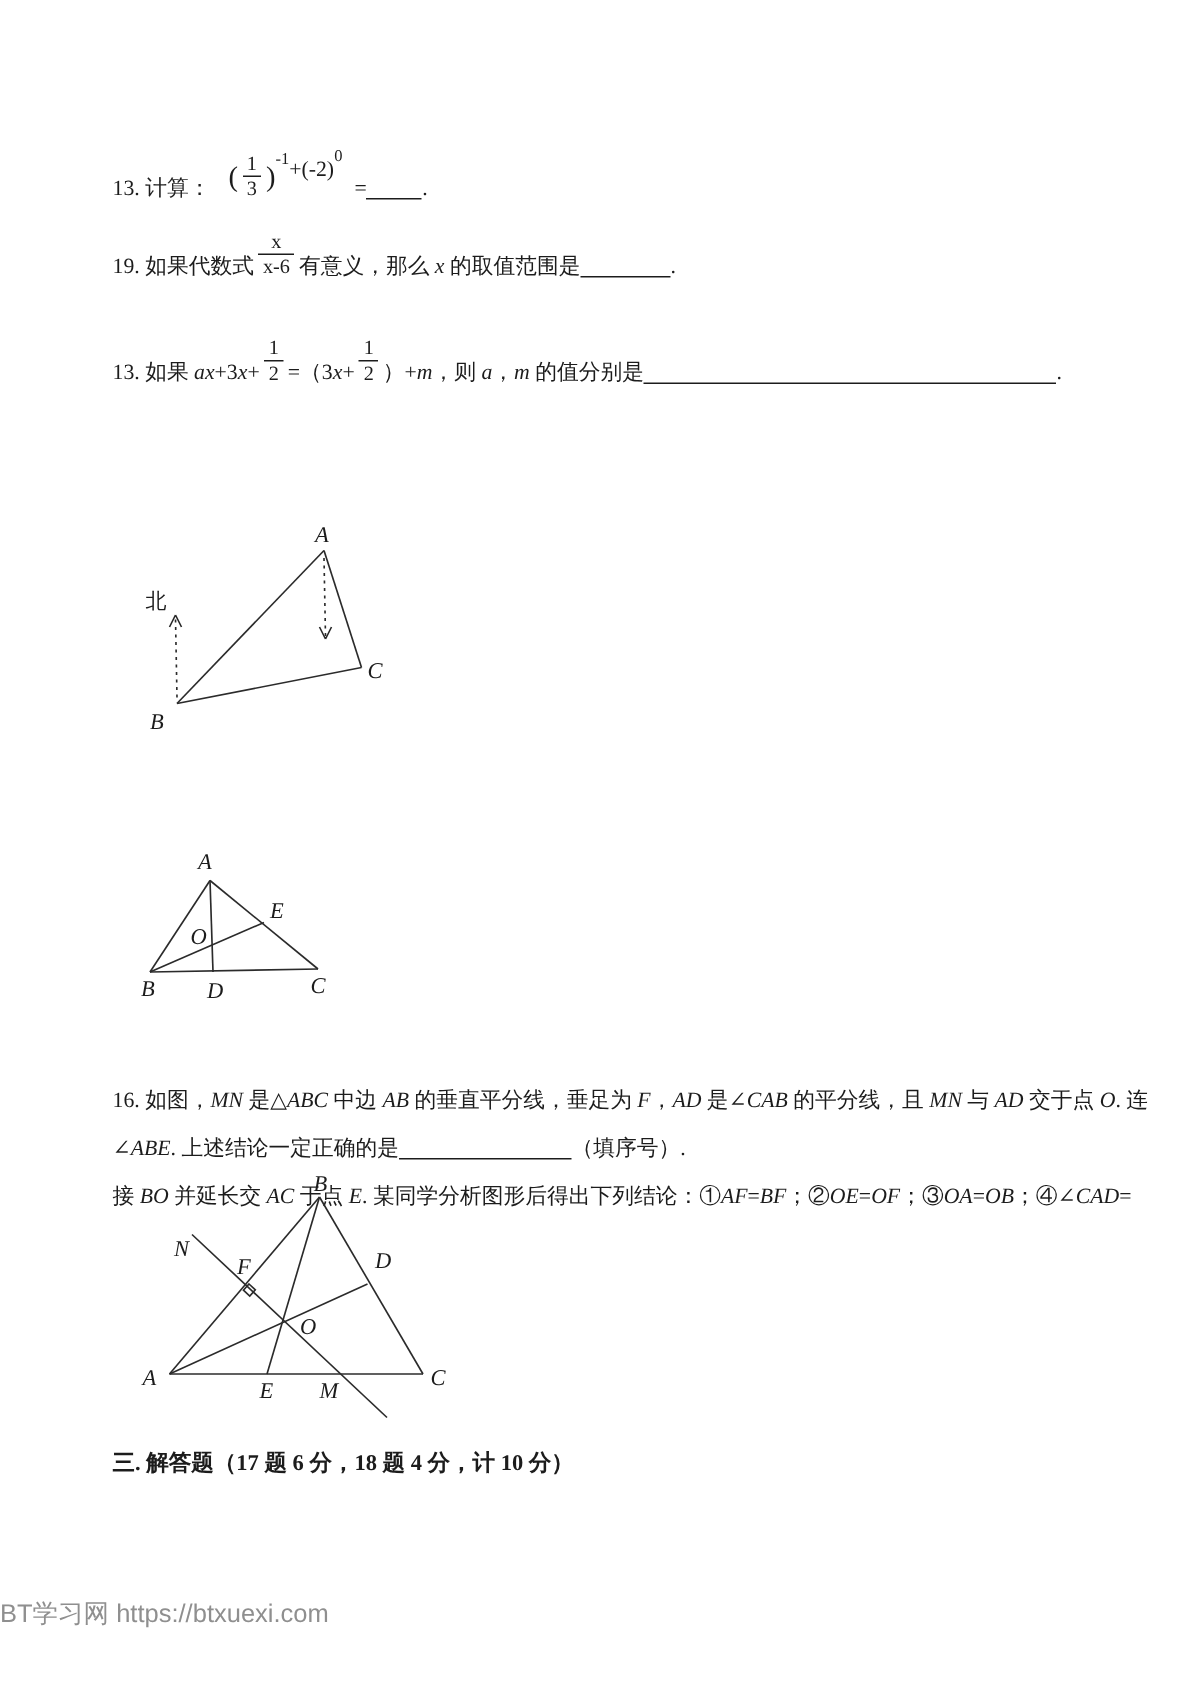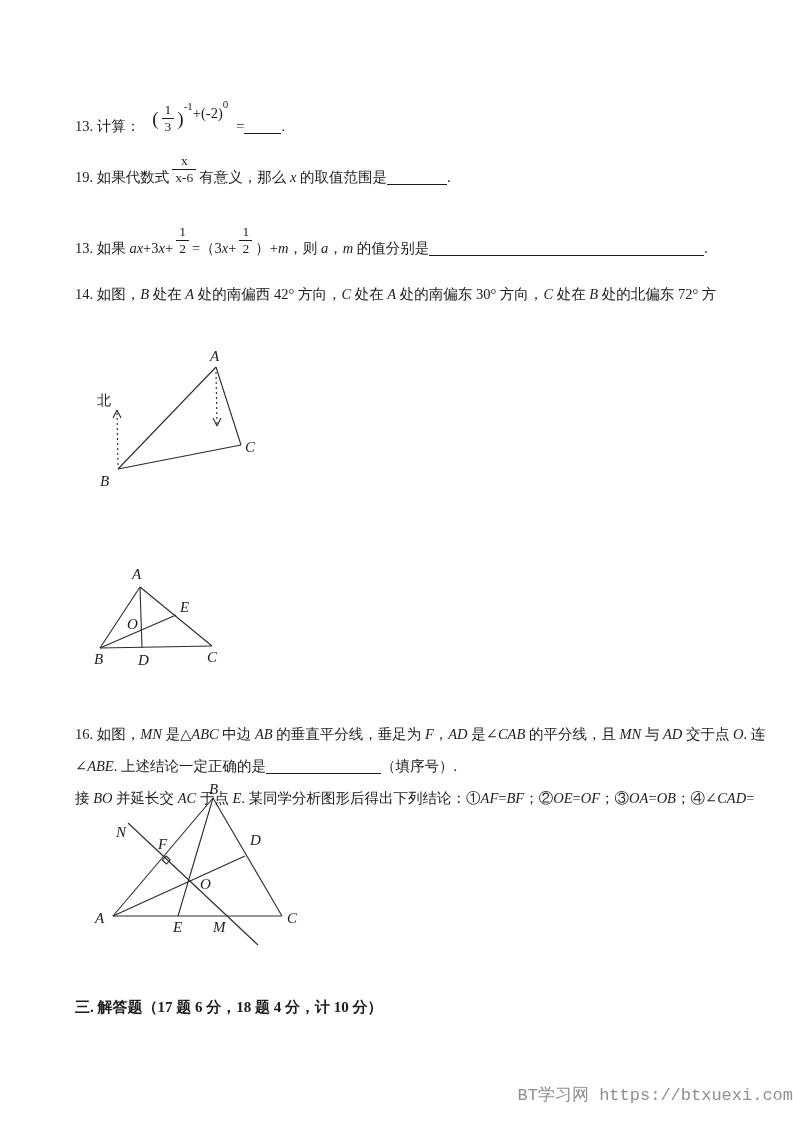--- a/index.html
+++ b/index.html
@@ -27,24 +27,24 @@
   .b95{width:95px;} .b78{width:78px;} .b115{width:115px;}
   .fig{position:absolute;}
   .fig svg{display:block;}
   .fig line, .fig path{stroke:#2b2b2b;stroke-width:1.1;fill:none;}
   .fig .dot{stroke-dasharray:2 3;}
   .lbl{font-family:"Liberation Serif","DejaVu Serif",serif;font-style:italic;
        font-size:15px;fill:#1c1c1c;stroke:none;}
   .lblcn{font-family:"Liberation Serif","DejaVu Serif",serif;font-style:normal;
        font-size:14px;fill:#1c1c1c;stroke:none;}
   .heading{position:absolute;left:75px;font-weight:bold;white-space:nowrap;
-       font-size:15px;line-height:32px;margin-top:31px;}
-  .footer{position:absolute;left:0;right:0;text-align:right;
-       font-family:Liberation Mono, monospace;
-       font-size:17px;color:#8f8f8f;line-height:24px;margin-top:20px;}
+       font-size:15px;line-height:32px;}
+  .footer{position:absolute;left:0;right:0;text-align:left;
+       font-family:Liberation Sans, sans-serif;
+       font-size:17px;color:#8f8f8f;line-height:24px;}
 </style>
 </head>
 <body>
 
 <div class="page">
 
   <div class="row" style="top:94px">
     <span>13.</span>
     <span>计算：</span><span class="fml"><span class="paren">(</span><span class="frac"><span class="fn">1</span><span class="fd">3</span></span><span class="paren">)</span><span class="exp1">-1</span><span class="midterm">+(-2)</span><span class="exp0">0</span></span><span>=</span><span class="blank b37"></span><span>.</span>
   </div>
@@ -53,21 +53,20 @@
     <span>19.</span>
     <span>如果代数式</span><span class="frac"><span class="fn">x</span><span class="fd">x-6</span></span><span>有意义，那么 <i>x</i> 的取值范围是</span><span class="blank b60"></span><span>.</span>
   </div>
 
   <div class="row" style="top:224px">
     <span>13.</span>
     <span>如果 <i>ax</i>+3<i>x</i>+</span><span class="frac"><span class="fn">1</span><span class="fd">2</span></span><span>=（3<i>x</i>+</span><span class="frac"><span class="fn">1</span><span class="fd">2</span></span><span>）+<i>m</i>，则 <i>a</i>，<i>m</i> 的值分别是</span><span class="blank b275"></span><span>.</span>
   </div>
 
   <div class="mline" style="top:278px">
-    <div>14. 如图，<i>B</i> 处在 <i>A</i> 处的南偏西 42° 方向，<i>C</i> 处在 <i>A</i> 处的南偏东 30° 方向，<i>C</i> 处在 <i>B</i> 处的北偏东 72° 方</div>
   </div>
 
   <div class="fig" style="left:85px;top:348px">
     <svg width="180" height="148" viewBox="0 0 180 148">
       <line x1="33" y1="121" x2="131" y2="19"></line>
       <line x1="131" y1="19" x2="156" y2="97"></line>
       <line x1="33" y1="121" x2="156" y2="97"></line>
       <line class="dot" x1="33" y1="117" x2="32" y2="64"></line>
       <path d="M 32 62 l -4 8 M 32 62 l 4 8"></path>
       <line class="dot" x1="131" y1="24" x2="132" y2="76"></line>

